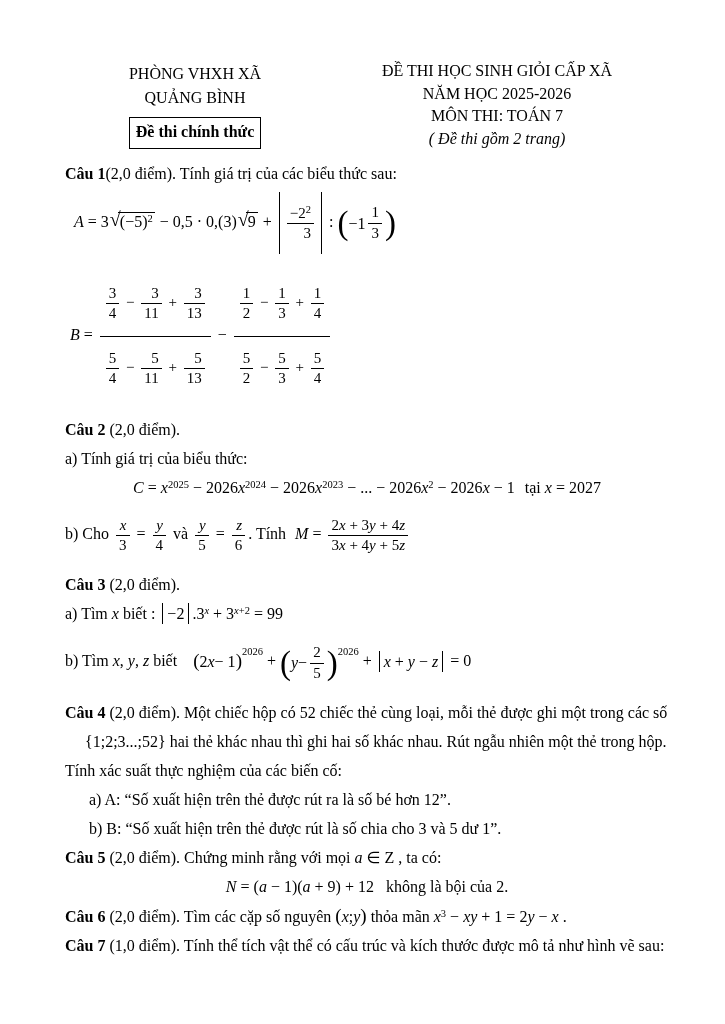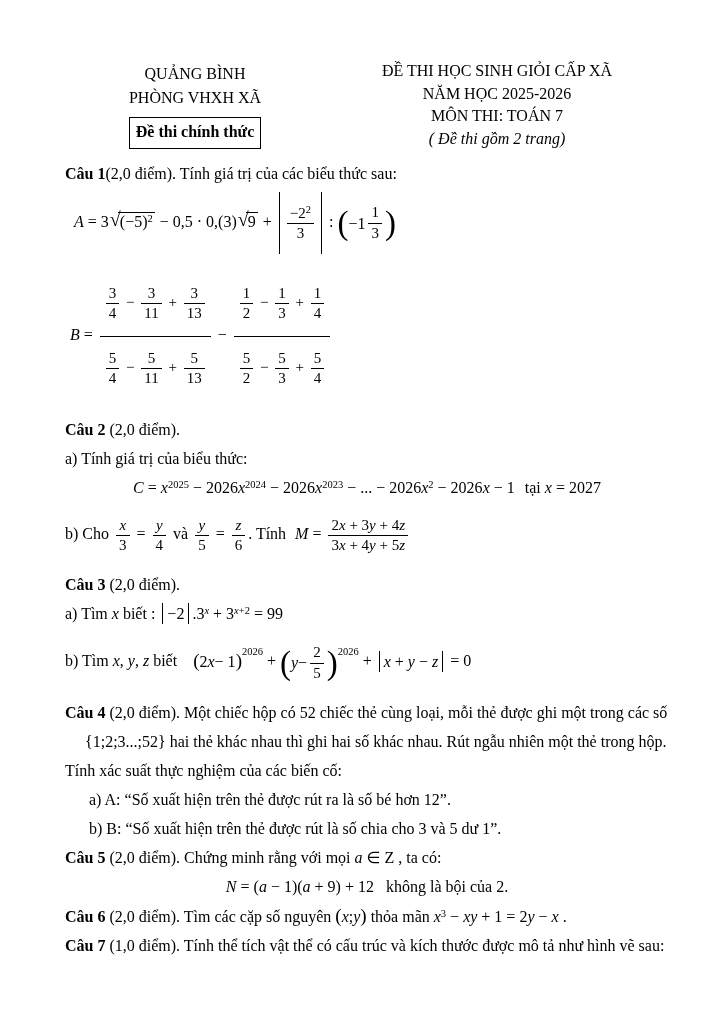--- a/index.html
+++ b/index.html
@@ -20,21 +20,21 @@
   
   .math-line{margin:2px 0;white-space:nowrap;}
   .ml-a{margin:5px 0 7px 9px;}
   .ml-b{margin:7px 0 5px 5px;}
   .ml-m{margin:6px 0;}
   .ml-3b{margin:8px 0 6px;}
   .mv{font-style:italic;}
   .msp{display:inline-block;}
   .msup{font-size:10.5px;vertical-align:0.45em;letter-spacing:0;}
   .msup.mhi{vertical-align:1.05em;}
-  .mfrac{display:inline-block;vertical-align:middle;text-align:center;font-size:15px;padding:0 1px;margin:12px 2px;line-height:1.15;}
+  .mfrac{display:inline-block;vertical-align:middle;text-align:right;font-size:15px;padding:0 1px;margin:12px 2px;line-height:1.15;}
   .mnum{display:block;border-bottom:1px solid #000;padding:0 3px 1px;}
   .mden{display:block;padding:1px 3px 0;}
   .msqrt{display:inline-block;white-space:nowrap;margin:7px 1px;}
   .msign{font-size:20px;line-height:1;position:relative;top:-1px;margin-right:-3px;}
   .mrad{border-top:1.2px solid #000;padding:0 2px;}
   .mabs{display:inline-block;border-left:1.2px solid #000;border-right:1.2px solid #000;padding:0 4px;margin:0 3px;}
   .mabs.vbig{vertical-align:middle;}
   .mpar{display:inline-flex;align-items:baseline;vertical-align:baseline;}
   .mpar .mlp,.mpar .mrp{font-size:19px;line-height:1;}
   .mpar.big{align-items:center;vertical-align:middle;}
@@ -44,22 +44,22 @@
   
   .fig{margin:4px 0 0 163px;}
 </style>
 </head>
 <body>
 
 <div class="page">
 
   <div class="hdr">
     <div class="hdr-left">
+      <div>PHÒNG VHXH XÃ</div>
       <div>QUẢNG BÌNH</div>
-      <div>PHÒNG VHXH XÃ</div>
       <div class="hdr-box">Đề thi chính thức</div>
     </div>
     <div class="hdr-right">
       <div>ĐỀ THI HỌC SINH GIỎI CẤP XÃ</div>
       <div>NĂM HỌC 2025-2026</div>
       <div>MÔN THI:  TOÁN 7</div>
       <div class="hr-it">( Đề thi gồm 2 trang)</div>
     </div>
   </div>
 

